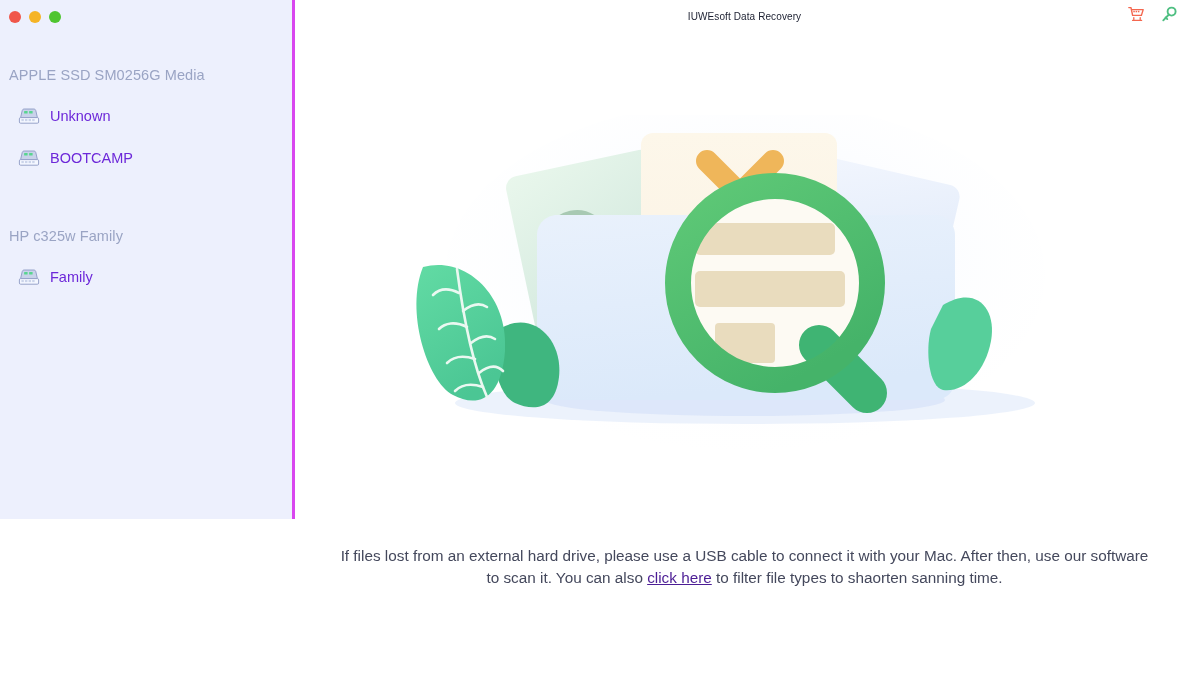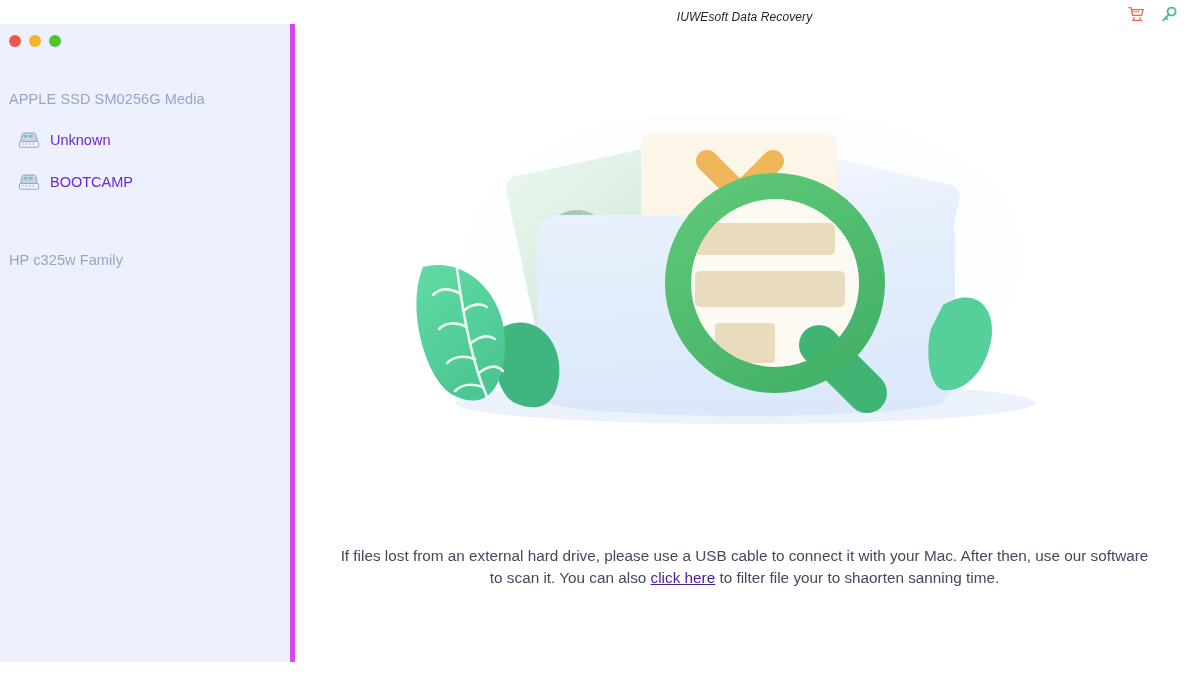--- a/index.html
+++ b/index.html
@@ -12,26 +12,25 @@
   .app {
     width: 1194px; height: 695px;
     display: flex;
     position: relative;
     background: #ffffff;
   }
 
   
   .sidebar {
     width: 295px;
-    height: 638px;
+    height: 519px;
     background: #edf0fd;
     flex: 0 0 295px;
     position: relative;
-    border-right: 5px solid #d946ef;
-    margin-top: 24px;
+    border-right: 3px solid #d946ef;
   }
   .traffic-lights {
     position: absolute;
     top: 11px; left: 9px;
     display: flex;
     gap: 8px;
     align-items: center;
   }
   .tl {
     width: 12px; height: 12px; border-radius: 50%;
@@ -82,24 +81,23 @@
   }
   .titlebar {
     height: 33px;
     position: relative;
     display: flex;
     align-items: center;
     justify-content: center;
     background: #ffffff;
   }
   .app-title {
-    font-size: 12px;
+    font-size: 10px;
     color: #1b1f30;
     letter-spacing: 0.1px;
-    font-style: italic;
   }
   .title-actions {
     position: absolute;
     right: 15px; top: 4px;
     display: flex;
     align-items: center;
     gap: 13px;
   }
   .icon-btn {
     width: 20px; height: 20px;
@@ -172,20 +170,33 @@
         <rect x="7" y="11" width="2.4" height="2.1" fill="#cbd4ea"></rect>
         <rect x="10.6" y="11" width="2.4" height="2.1" fill="#cbd4ea"></rect>
         <rect x="14.2" y="11" width="2.4" height="2.1" fill="#cbd4ea"></rect>
       </svg>
       <span class="drive-label">BOOTCAMP</span>
     </div>
 
 
     <div class="group-header group-2">HP c325w Family</div>
 
+    <div class="drive-item" style="top:262px">
+      <svg class="drive-icon" viewBox="0 0 22 17">
+        <path d="M4.2 2.6 C4.4 1.6 5.2 1 6.2 1 L15.8 1 C16.8 1 17.6 1.6 17.8 2.6 L19.4 9.6 L2.6 9.6 Z" fill="#c9d2ea" stroke="#8d9ac4" stroke-width="0.9" stroke-linejoin="round"></path>
+        <rect x="6.1" y="3" width="3.5" height="2.6" rx="0.5" fill="#58d58f"></rect>
+        <rect x="11.1" y="3" width="3.5" height="2.6" rx="0.5" fill="#58d58f"></rect>
+        <rect x="1.4" y="9.6" width="19.2" height="5.6" rx="1.2" fill="#f4f7ff" stroke="#8d9ac4" stroke-width="0.9"></rect>
+        <rect x="3.4" y="11" width="2.4" height="2.1" fill="#cbd4ea"></rect>
+        <rect x="7" y="11" width="2.4" height="2.1" fill="#cbd4ea"></rect>
+        <rect x="10.6" y="11" width="2.4" height="2.1" fill="#cbd4ea"></rect>
+        <rect x="14.2" y="11" width="2.4" height="2.1" fill="#cbd4ea"></rect>
+      </svg>
+      <span class="drive-label">Family</span>
+    </div>
 
   </aside>
 
   <section class="main">
 
     <div class="titlebar">
       <span class="app-title">IUWEsoft Data Recovery</span>
 
       <div class="title-actions">
         <button class="icon-btn">
@@ -302,17 +313,17 @@
             <rect x="300" y="156" width="150" height="36" rx="5" fill="#e9dcbe"></rect>
             <rect x="320" y="208" width="60" height="40" rx="4" fill="#e9dcbe"></rect>
           </g>
           <path d="M424 230 L472 278" stroke="#3fb473" stroke-width="40" stroke-linecap="round"></path>
           <circle cx="380" cy="168" r="97" fill="none" stroke="url(#gMag)" stroke-width="26"></circle>
         </g>
       </svg>
     </div>
 
     <p class="caption">
-      <span>If files lost from an external hard drive, please use a USB cable to connect it with your Mac. After then, use our software to scan it. You can also </span><a class="caption-link">click here</a><span> to filter file your to shaorten sanning time.</span>
+      <span>If files lost from an external hard drive, please use a USB cable to connect it with your Mac. After then, use our software to scan it. You can also </span><a class="caption-link">click here</a><span> to filter file types to shaorten sanning time.</span>
     </p>
 
   </section>
 </div>
 
 </body></html>

